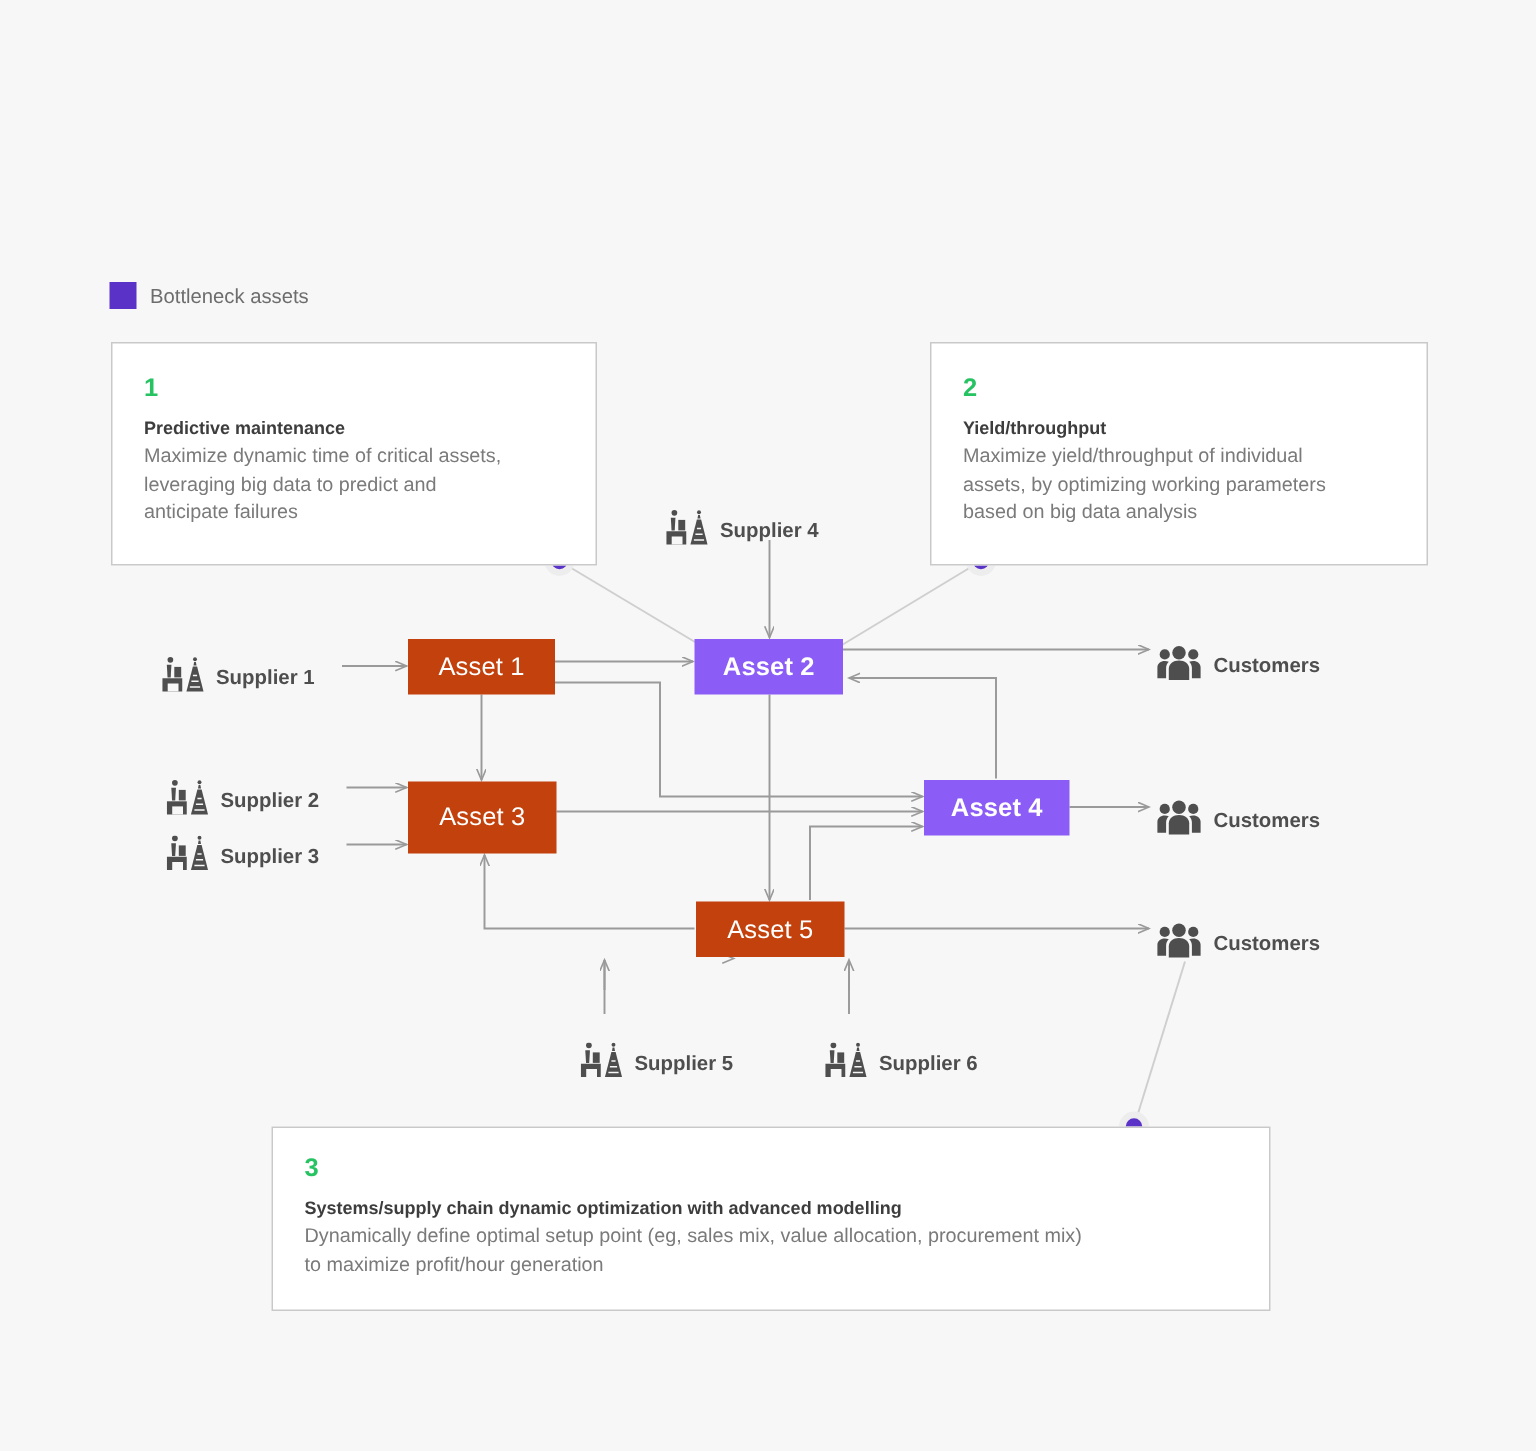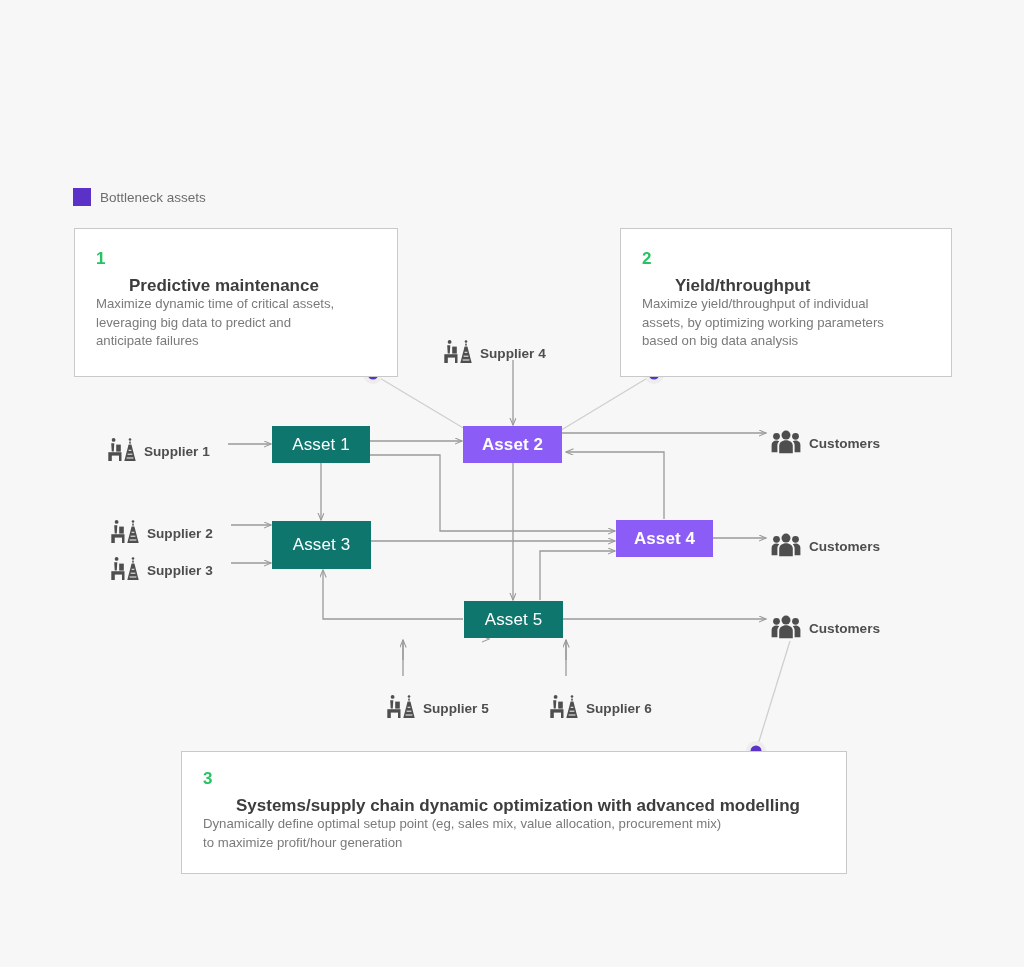--- a/index.html
+++ b/index.html
@@ -66,26 +66,25 @@
     padding: 20px 18px 14px 21px;
   }
   .callout .num {
     font-size: 17px;
     font-weight: bold;
     color: #27c363;
     line-height: 20px;
     margin-bottom: 8px;
   }
   .callout .head {
-    font-size: 17px;
+    font-size: 12px;
     font-weight: bold;
     color: #3d3d3d;
     line-height: 17px;
     margin-bottom: 1px;
-    margin-left: 33px;
   }
   .callout .body {
     font-size: 13.2px;
     color: #7a7a7a;
     line-height: 18.5px;
     white-space: pre-line;
   }
   #callout1 { left: 74px;  top: 228px; width: 324px; height: 149px; }
   #callout2 { left: 620px; top: 228px; width: 332px; height: 149px; }
   #callout3 { left: 181px; top: 751px; width: 666px; height: 123px; padding-top: 17px; }
@@ -94,21 +93,21 @@
   .asset {
     position: absolute;
     display: flex;
     align-items: center;
     justify-content: center;
     color: #ffffff;
     font-size: 17px;
     letter-spacing: 0.1px;
     box-sizing: border-box;
   }
-  .asset.green  { background: #0f766e; }
+  .asset.green  { background: #c2410c; }
   .asset.purple { background: #8b5cf6; font-weight: bold; }
 
   #asset1 { left: 272px; top: 426px; width: 98px;  height: 37px; }
   #asset2 { left: 463px; top: 426px; width: 99px;  height: 37px; }
   #asset3 { left: 272px; top: 521px; width: 99px;  height: 48px; }
   #asset4 { left: 616px; top: 520px; width: 97px;  height: 37px; }
   #asset5 { left: 464px; top: 601px; width: 99px;  height: 37px; }
 
   
   .node {

